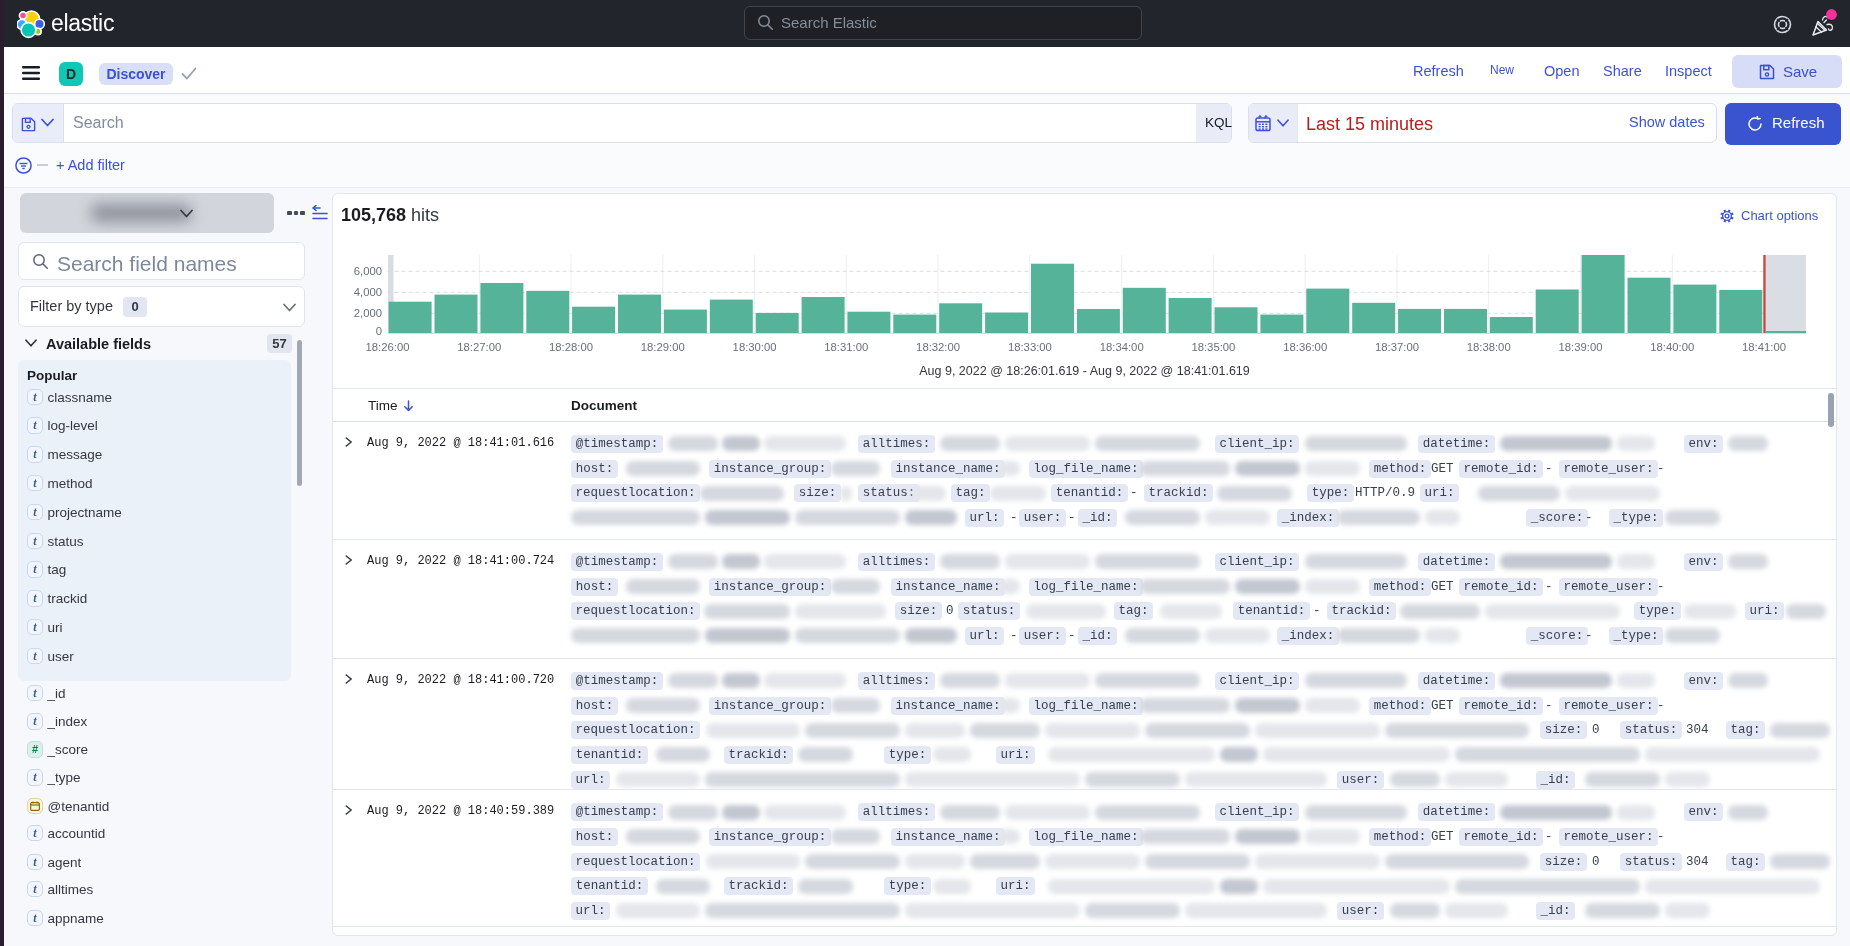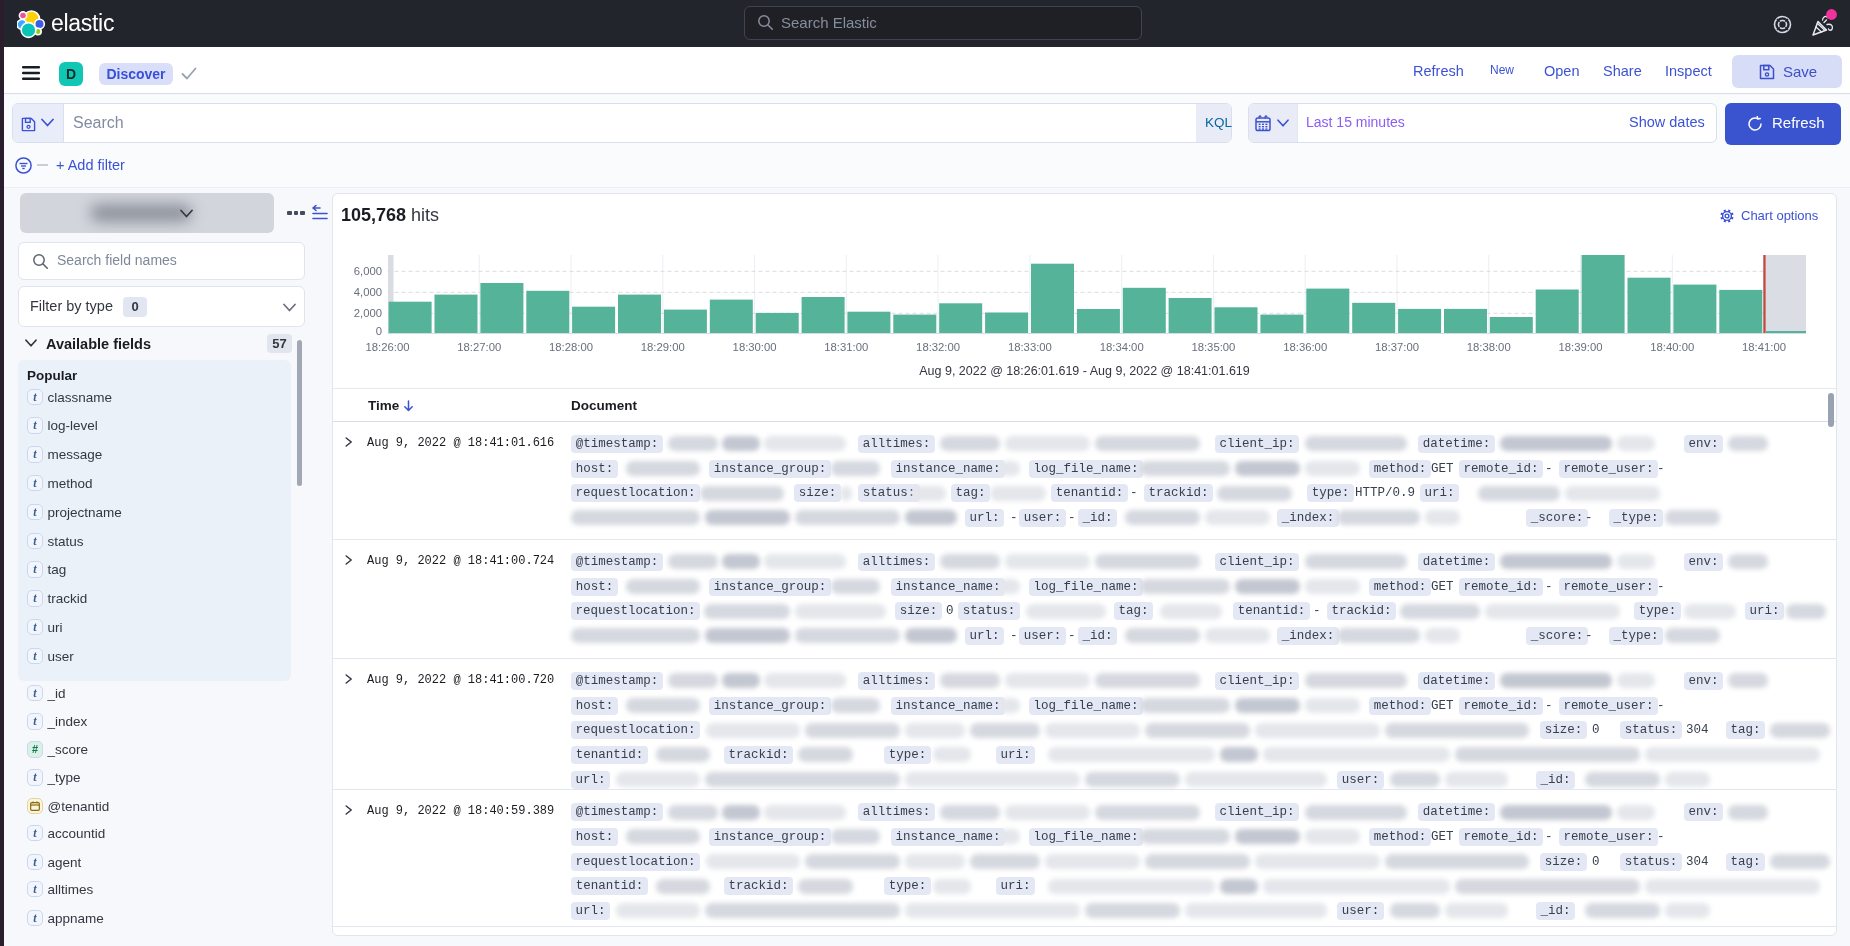--- a/index.html
+++ b/index.html
@@ -85,21 +85,21 @@
 <svg class="abs" style="left:21px;top:117px" width="15" height="15" viewBox="0 0 16 16">
 <path d="M1.5 1.5 H11 L14.5 5 V14.5 H1.5 Z" fill="none" stroke="#3C52D4" stroke-width="1.5" stroke-linejoin="round"></path>
 <rect x="4.8" y="1.5" width="5" height="4.2" fill="none" stroke="#3C52D4" stroke-width="1.5"></rect>
 <circle cx="8" cy="10.5" r="1.6" fill="none" stroke="#3C52D4" stroke-width="1.4"></circle>
 </svg>
 <svg class="abs" style="left:41px;top:118px" width="13" height="9" viewBox="0 0 13 9">
 <path d="M1 1.5 L6.5 7.5 L12 1.5" fill="none" stroke="#3C52D4" stroke-width="1.7" stroke-linecap="round" stroke-linejoin="round"></path>
 </svg>
 <div class="abs" style="left:73px;top:113.5px;font-size:16px;color:#828CA0">Search</div>
 <div class="abs" style="left:1196px;top:103.5px;width:35px;height:38px;background:#E9EBF6;border-radius:0 5px 5px 0"></div>
-<div class="abs" style="left:1205px;top:115px;font-size:13.5px;color:#0369a1">KQL</div>
+<div class="abs" style="left:1205px;top:115px;font-size:13.5px;color:#0f172a">KQL</div>
 <div class="abs" style="left:1247.5px;top:102.5px;width:469px;height:40px;background:#fff;border:1px solid #D9DFEC;border-radius:6px"></div>
 <div class="abs" style="left:1248.5px;top:103.5px;width:49px;height:38px;background:#E9EBF6;border-right:1px solid #E2E6F0;border-radius:5px 0 0 5px"></div>
 <svg class="abs" style="left:1255px;top:114.5px" width="16" height="17" viewBox="0 0 16 17">
 <rect x="1" y="3" width="14" height="12.5" rx="1.8" fill="none" stroke="#3C52D4" stroke-width="1.5"></rect>
 <line x1="1" y1="6.8" x2="15" y2="6.8" stroke="#3C52D4" stroke-width="1.5"></line>
 <path d="M4.2 1 V3.6 M4.2 1 A1.1 1.1 0 0 1 5.8 2.2" fill="none" stroke="#3C52D4" stroke-width="1.3"></path>
 <path d="M10.2 1 V3.6 M10.2 1 A1.1 1.1 0 0 1 11.8 2.2" fill="none" stroke="#3C52D4" stroke-width="1.3"></path>
 <g fill="#3C52D4">
 <rect x="3.6" y="8.6" width="2" height="1.4"></rect>
       <rect x="7" y="8.6" width="2" height="1.4"></rect>
@@ -108,21 +108,21 @@
       <rect x="7" y="11" width="2" height="1.4"></rect>
       <rect x="10.4" y="11" width="2" height="1.4"></rect>
 <rect x="3.6" y="13.4" width="2" height="1.4"></rect>
       <rect x="7" y="13.4" width="2" height="1.4"></rect>
       <rect x="10.4" y="13.4" width="2" height="1.4"></rect>
 </g>
   </svg>
 <svg class="abs" style="left:1277px;top:119px" width="12" height="8" viewBox="0 0 12 8">
 <path d="M1 1.2 L6 6.8 L11 1.2" fill="none" stroke="#3C52D4" stroke-width="1.6" stroke-linecap="round" stroke-linejoin="round"></path>
 </svg>
-<div class="abs" style="left:1306px;top:114px;font-size:14px;color:#8b5cf6">Last 15 minutes</div>
+<div class="abs" style="left:1306px;top:114px;font-size:18px;color:#b91c1c">Last 15 minutes</div>
 <div class="abs blue" style="left:1629px;top:114px;font-size:14.5px">Show dates</div>
 <div class="abs" style="left:1725px;top:102.5px;width:116px;height:42px;border-radius:6px;background:#3A53CE"></div>
 <svg class="abs" style="left:1747px;top:115.5px" width="16" height="16" viewBox="0 0 16 16">
 <path d="M14 8 A6 6 0 1 1 10.5 2.5" fill="none" stroke="#fff" stroke-width="1.5" stroke-linecap="round"></path>
 <path d="M10.3 0.5 L10.7 3 L13.2 2.6" fill="none" stroke="#fff" stroke-width="1.5" stroke-linecap="round" stroke-linejoin="round"></path>
 </svg>
 <div class="abs" style="left:1772px;top:114px;font-size:15px;font-weight:500;color:#fff">Refresh</div>
 <svg class="abs" style="left:15px;top:157px" width="17" height="17" viewBox="0 0 17 17">
 <circle cx="8.5" cy="8.5" r="7.6" fill="none" stroke="#3C52D4" stroke-width="1.5"></circle>
 <line x1="4.5" y1="6.5" x2="12.5" y2="6.5" stroke="#3C52D4" stroke-width="1.4"></line>
@@ -143,21 +143,21 @@
 <svg class="abs" style="left:311px;top:205px" width="18" height="17" viewBox="0 0 18 17">
 <path d="M9 3 L2 3 M2 3 L5 0.5 M2 3 L5 5.5" fill="none" stroke="#3C52D4" stroke-width="1.6" stroke-linecap="round" stroke-linejoin="round"></path>
 <line x1="2" y1="8.5" x2="16" y2="8.5" stroke="#3C52D4" stroke-width="1.6" stroke-linecap="round"></line>
 <line x1="2" y1="13.5" x2="16" y2="13.5" stroke="#3C52D4" stroke-width="1.6" stroke-linecap="round"></line>
 </svg>
 <div class="abs" style="left:18px;top:242px;width:287px;height:38px;background:#fff;border:1px solid #DFE4F0;border-radius:6px"></div>
 <svg class="abs" style="left:32px;top:252.5px" width="17" height="17" viewBox="0 0 17 17">
 <circle cx="7" cy="7" r="5.2" fill="none" stroke="#5A6270" stroke-width="1.5"></circle>
 <line x1="11" y1="11" x2="15.3" y2="15.3" stroke="#5A6270" stroke-width="1.5" stroke-linecap="round"></line>
 </svg>
-<div class="abs" style="left:57px;top:252px;font-size:14px;color:#7E889B">Search field names</div>
+<div class="abs" style="left:57px;top:252px;font-size:21px;color:#7E889B">Search field names</div>
 <div class="abs" style="left:18px;top:286px;width:287px;height:41px;background:#fff;border:1px solid #DFE4F0;border-radius:6px"></div>
 <div class="abs" style="left:30px;top:298px;font-size:14.5px;color:#343741">Filter by type</div>
 <div class="abs" style="left:123px;top:296.5px;width:24px;height:20px;border-radius:4px;background:#E1E6F2;font-size:13px;font-weight:600;color:#343741;text-align:center;line-height:20px">0</div>
 <svg class="abs" style="left:283px;top:303px" width="13" height="9" viewBox="0 0 13 9">
 <path d="M1 1.5 L6.5 7.5 L12 1.5" fill="none" stroke="#69707D" stroke-width="1.7" stroke-linecap="round" stroke-linejoin="round"></path>
 </svg>
 <svg class="abs" style="left:25px;top:339px" width="12" height="8" viewBox="0 0 12 8">
 <path d="M1 1.2 L6 6.8 L11 1.2" fill="none" stroke="#343741" stroke-width="1.7" stroke-linecap="round" stroke-linejoin="round"></path>
 </svg>
 <div class="abs" style="left:46px;top:336px;font-size:14.5px;font-weight:bold;color:#1A1C21">Available fields</div>
@@ -332,21 +332,21 @@
     <text x="877.4" y="103" text-anchor="middle" font-size="11.3" fill="#696F7D" font-family="Liberation Sans, sans-serif">18:35:00</text>
     <text x="969.2" y="103" text-anchor="middle" font-size="11.3" fill="#696F7D" font-family="Liberation Sans, sans-serif">18:36:00</text>
     <text x="1061.0" y="103" text-anchor="middle" font-size="11.3" fill="#696F7D" font-family="Liberation Sans, sans-serif">18:37:00</text>
     <text x="1152.7" y="103" text-anchor="middle" font-size="11.3" fill="#696F7D" font-family="Liberation Sans, sans-serif">18:38:00</text>
     <text x="1244.5" y="103" text-anchor="middle" font-size="11.3" fill="#696F7D" font-family="Liberation Sans, sans-serif">18:39:00</text>
     <text x="1336.3" y="103" text-anchor="middle" font-size="11.3" fill="#696F7D" font-family="Liberation Sans, sans-serif">18:40:00</text>
     <text x="1428.0" y="103" text-anchor="middle" font-size="11.3" fill="#696F7D" font-family="Liberation Sans, sans-serif">18:41:00</text>
     <text x="748.5" y="126.5" text-anchor="middle" font-size="12.5" fill="#343741" font-family="Liberation Sans, sans-serif">Aug 9, 2022 @ 18:26:01.619 - Aug 9, 2022 @ 18:41:01.619</text>
   </svg>
 <div class="abs" style="left:333px;top:388px;width:1503px;height:1px;background:#E5E8F0"></div>
-<div class="abs" style="left:368px;top:398px;font-size:13.5px;font-weight:bold;color:#1A1C21">Time</div>
+<div class="abs" style="left:368px;top:398px;font-size:13.5px;font-weight:normal;color:#1A1C21">Time</div>
 <svg class="abs" style="left:403px;top:400px" width="11" height="12" viewBox="0 0 11 12">
 <path d="M5.5 1 V10.5 M5.5 10.5 L1.8 6.8 M5.5 10.5 L9.2 6.8" fill="none" stroke="#3C52D4" stroke-width="1.5" stroke-linecap="round" stroke-linejoin="round"></path>
 </svg>
 <div class="abs" style="left:571px;top:398px;font-size:13.5px;font-weight:bold;color:#1A1C21">Document</div>
 <div class="abs" style="left:333px;top:421px;width:1503px;height:1px;background:#D9DEE8"></div>
 <div class="abs" style="left:333px;top:539.0px;width:1503px;height:1px;background:#E4E7EF"></div>
 <div class="abs" style="left:333px;top:658.0px;width:1503px;height:1px;background:#E4E7EF"></div>
 <div class="abs" style="left:333px;top:789.3px;width:1503px;height:1px;background:#E4E7EF"></div>
 <div class="abs" style="left:333px;top:925.5px;width:1503px;height:1px;background:#E4E7EF"></div>
 <svg class="abs" style="left:343.5px;top:436.5px" width="9" height="10" viewBox="0 0 9 10">

